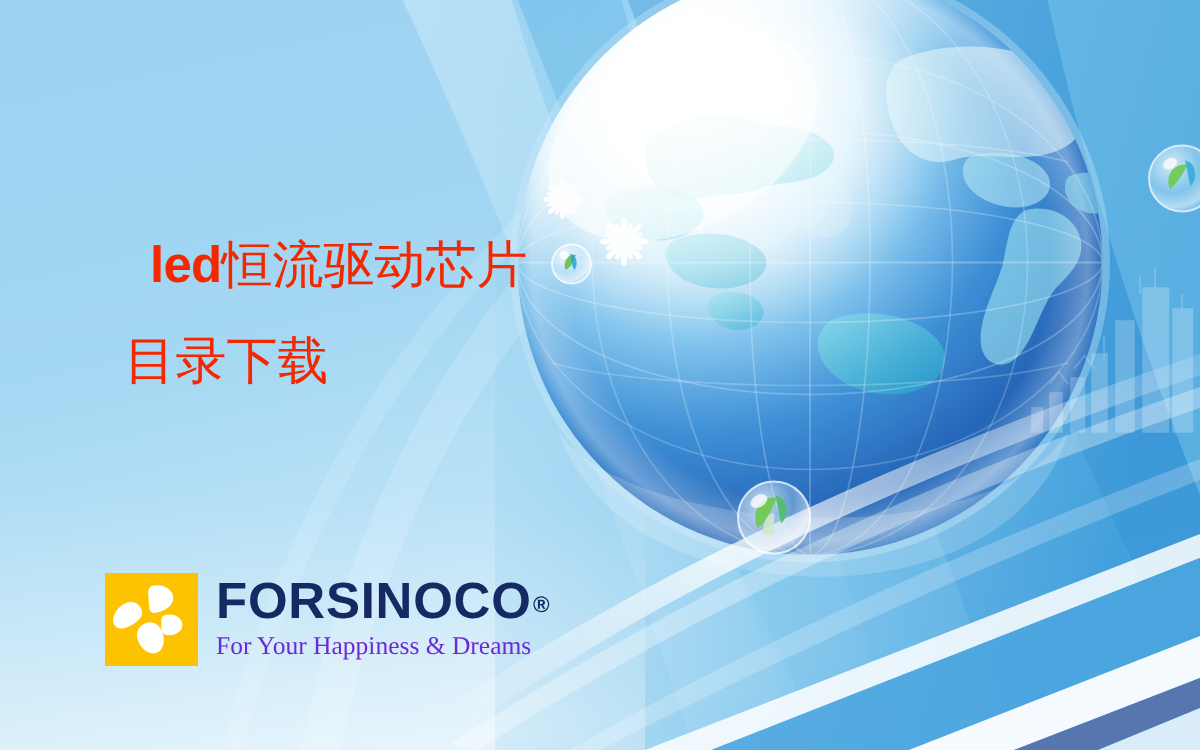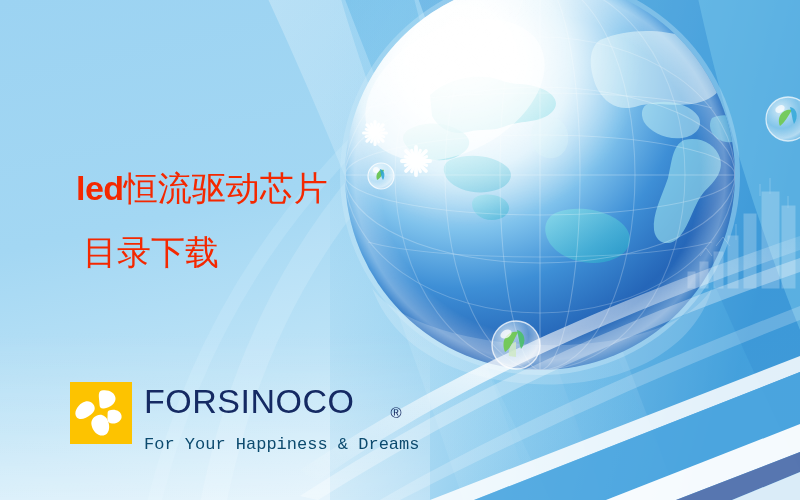--- a/index.html
+++ b/index.html
@@ -33,23 +33,22 @@
   }
   .headline-line{
     color:#F42800;
     font-size:34px;
     line-height:1.0;
     white-space:nowrap;
     font-family:"DejaVu Serif","Liberation Serif",serif;
     letter-spacing:0px;
   }
   .headline-line.l1{
-    padding-left:76px;
+    padding-left:100px;
     font-weight:400;
-    margin-top:11px;
   }
   .headline-line.l2{
     padding-left:83px;
     margin-top:30px;
   }
   .lat{
     font-family:"Liberation Sans","DejaVu Sans",sans-serif;
     font-weight:700;
     letter-spacing:-0.5px;
   }
@@ -73,44 +72,43 @@
   .logo-mark svg{display:block;width:62px;height:62px;}
   .logo-text{
     margin-left:12px;
     display:flex;
     flex-direction:column;
     justify-content:flex-start;
     padding-top:2px;
   }
   .logo-word{
     color:#152A63;
-    font-weight:400;
+    font-weight:700;
     font-size:34px;
     line-height:34px;
     letter-spacing:0.5px;
     font-family:"Liberation Sans","DejaVu Sans",sans-serif;
     white-space:nowrap;
     display:flex;
-    align-items:flex-end;
-    gap:35px;
+    align-items:center;
   }
   .logo-word .reg{
     font-size:15px;
     line-height:15px;
     margin-left:1px;
     position:relative;
     top:2px;
   }
   .logo-tag{
-    color:#0c4a6e;
+    color:#6d28d9;
     font-size:17px;
     line-height:20px;
-    margin-top:17px;
+    margin-top:3px;
     white-space:nowrap;
-    font-family:Liberation Mono, monospace;
+    font-family:Liberation Serif, serif;
   }
 </style>
 </head>
 <body>
 
 <div id="stage">
 
   <svg id="bgsvg" viewBox="0 0 800 500" preserveAspectRatio="none">
     <defs>
 

